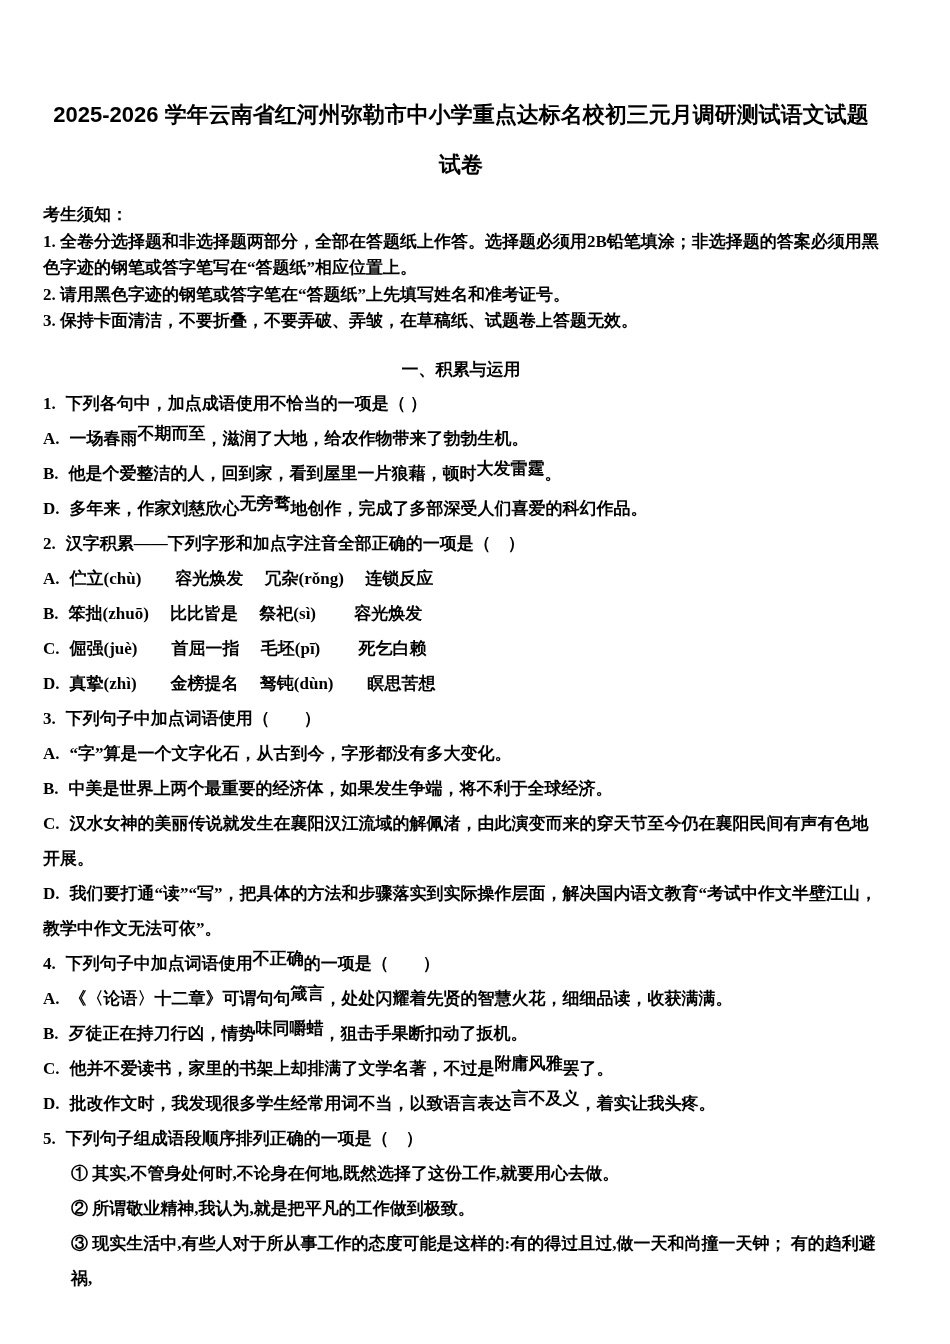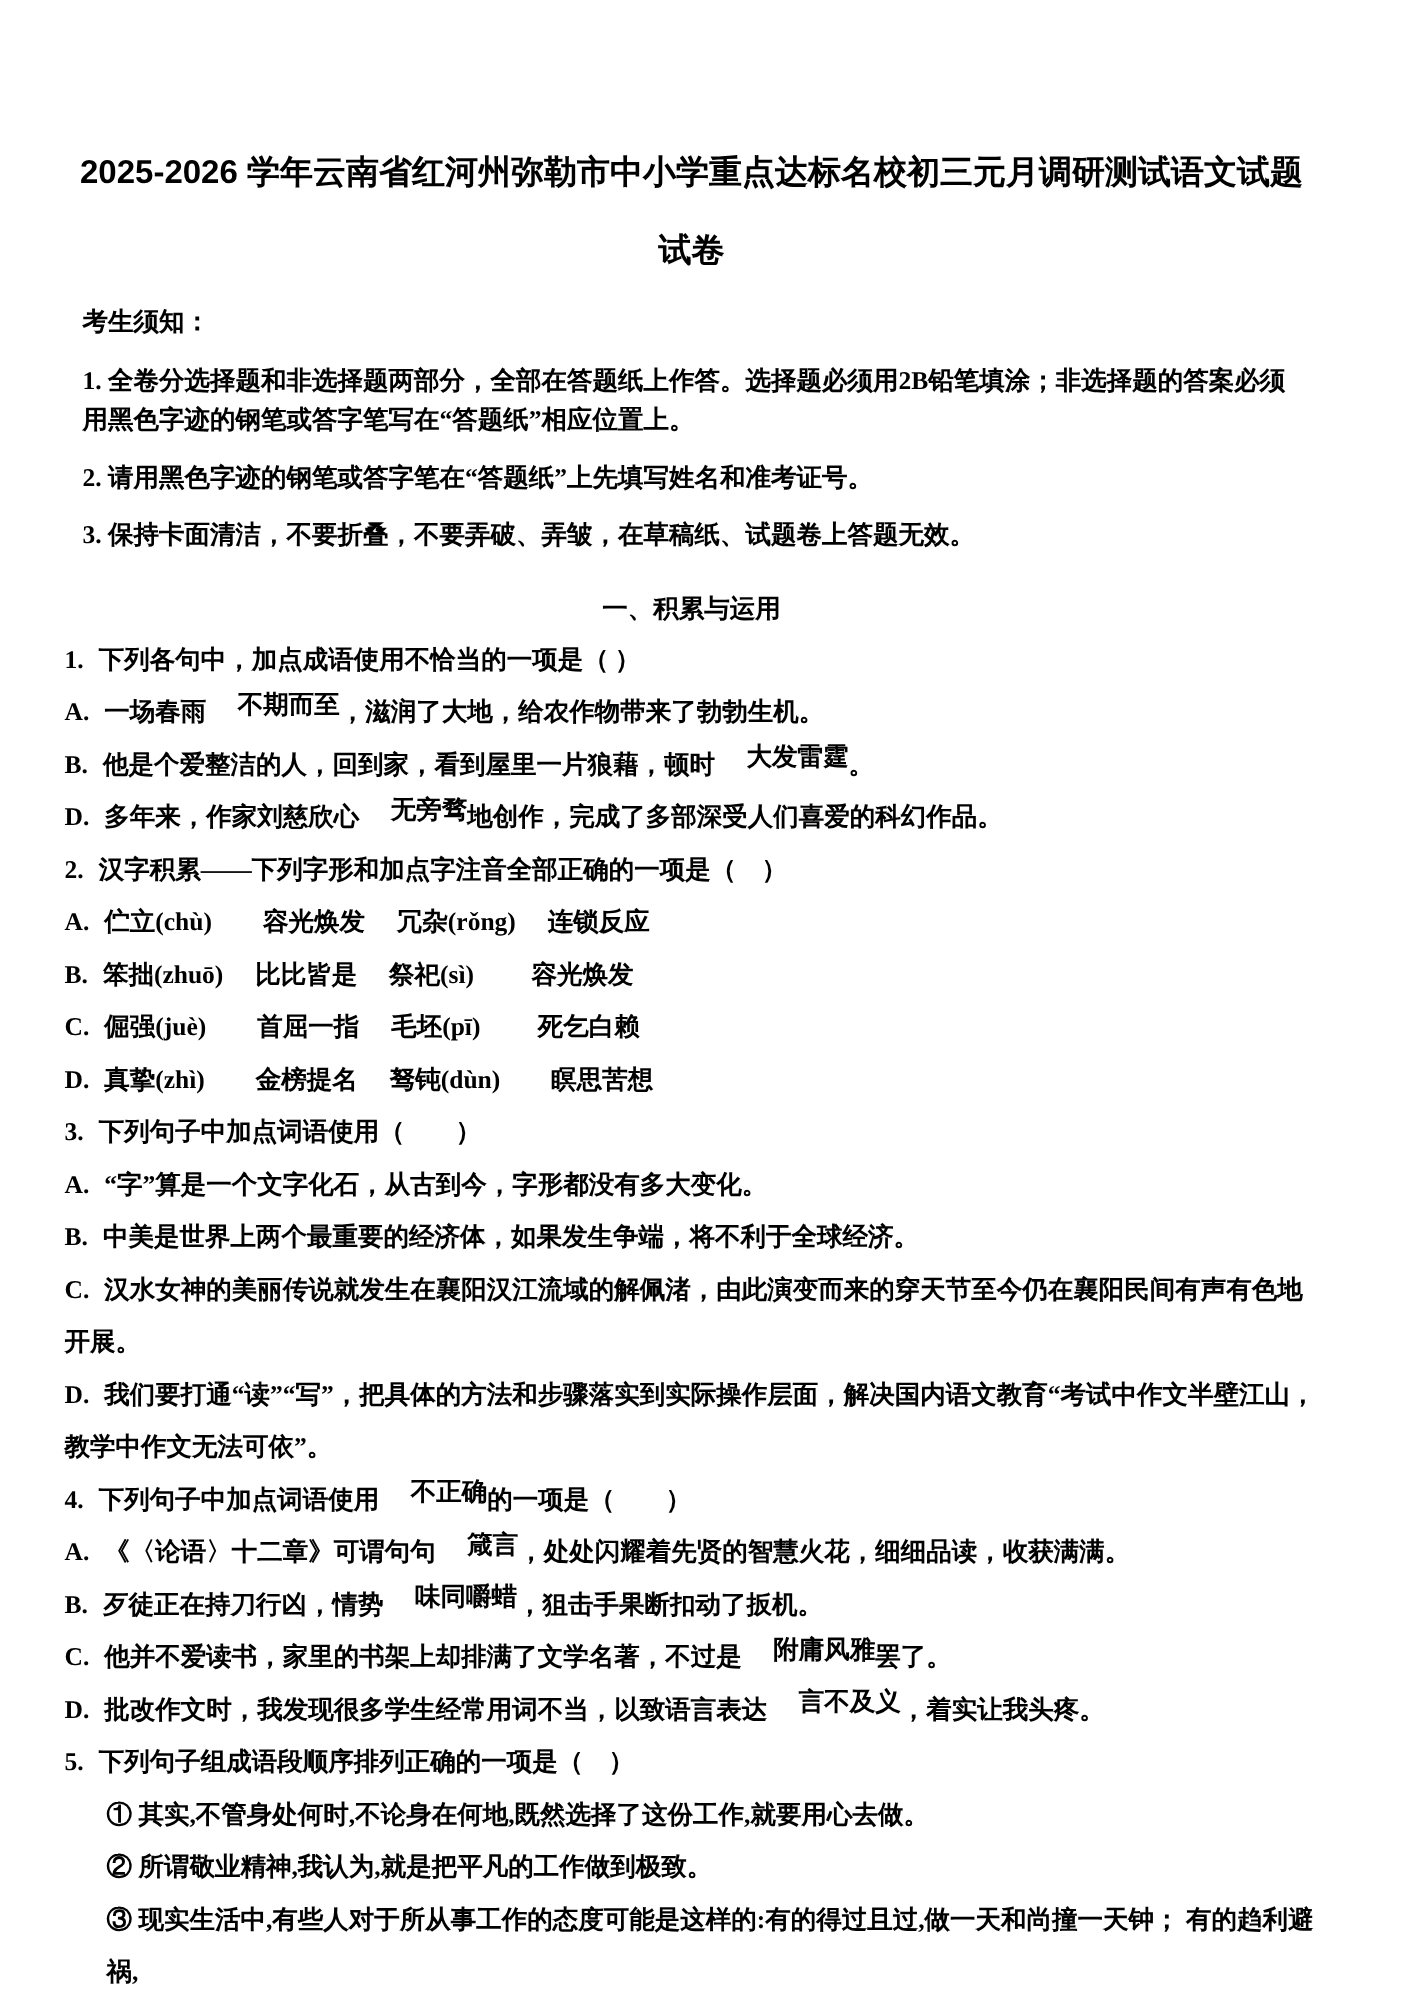--- a/index.html
+++ b/index.html
@@ -11,27 +11,27 @@
     font-weight:bold; font-size:17px; overflow:hidden;
   }
   .title {
     margin:0 0 22px 0; font-size:22px; line-height:30px;
     text-align:center; font-weight:bold;
     font-family:"Liberation Sans","DejaVu Sans",sans-serif;
   }
   .subtitle {
     margin:0 0 20px 0; font-size:22px; line-height:30px;
     text-align:center; font-weight:bold;
-    font-family:Liberation Sans, sans-serif;
+    font-family:Liberation Mono, monospace;
   }
-  .notice-heading, .notice-line { margin:12px; line-height:26.5px; }
+  .notice-heading, .notice-line { margin:0; line-height:26.5px; }
   .section-heading { margin:18px 0 0 0; line-height:33px; font-size:17px;text-align:center; }
   .q-line { margin:0; line-height:35px; }
   .q-num { margin-right:10px; }
-  .em-raised { position:relative; top:-5px;margin-left:21px; }
+  .em-raised { position:relative; top:-5px; }
   .q-item { margin-left:28px; }
 </style>
 </head>
 <body>
 
 <div class="page">
   <h1 class="title">2025-2026 学年云南省红河州弥勒市中小学重点达标名校初三元月调研测试语文试题</h1>
   <h2 class="subtitle">试卷</h2>
 
   <div>

